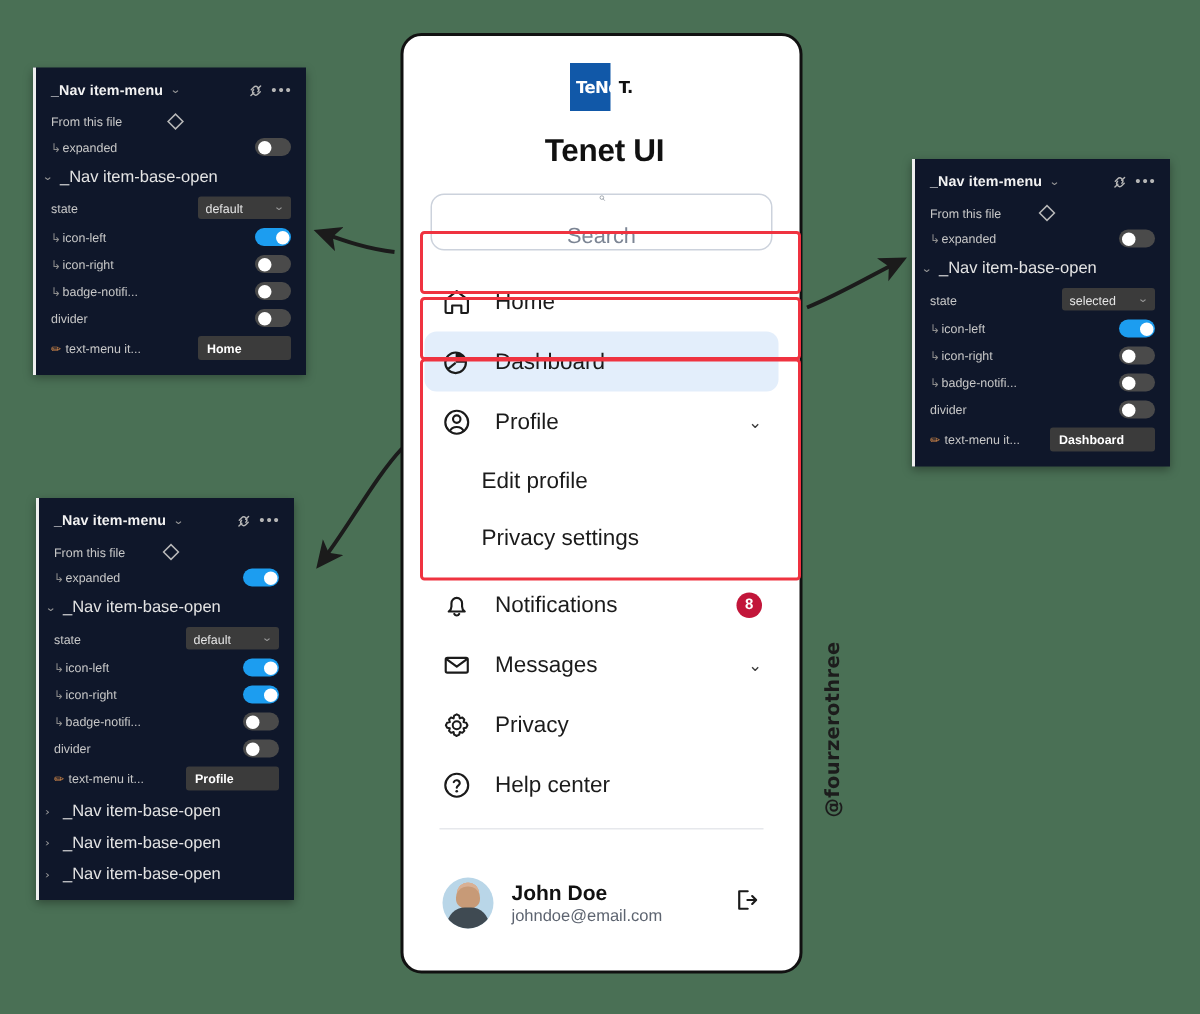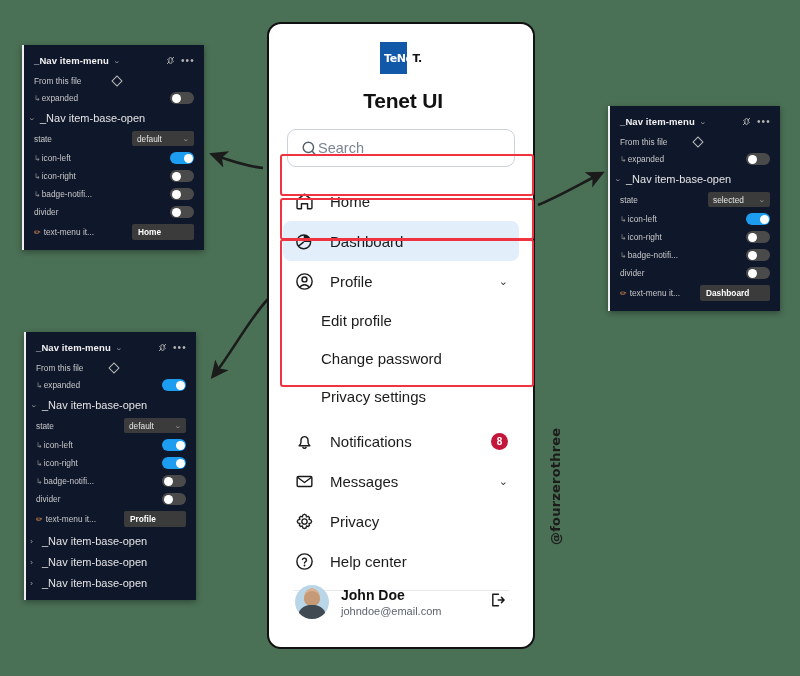--- a/index.html
+++ b/index.html
@@ -103,21 +103,21 @@
     position: relative; z-index: 2; font-size: 11px; font-weight: bold;
     color: #111; letter-spacing: -.4px; padding-left: 4px;
     font-family: "DejaVu Sans", sans-serif;
   }
   .logo .ltxt .w { color: #ffffff; }
   .uititle { font-size: 21px; font-weight: bold; color: #111; letter-spacing: -.2px; }
 
   .searchbox {
     margin: 6px 18px 14px 18px; height: 38px;
     border: 1px solid #ccd2dc; border-radius: 9px;
-    display: flex; align-items: center; gap: 0; padding: 0 13px;
+    display: flex; align-items: center; gap: 16px; padding: 0 13px; flex-direction: column;
   }
   .searchbox .sph { color: #7c8594; font-size: 14.5px; }
 
   .menu { padding: 0 14px; }
   .mitem {
     display: flex; align-items: center; gap: 15px;
     height: 40px; padding: 0 11px; border-radius: 8px;
     font-size: 15px; color: #1b1b1b; position: relative;
   }
   .mitem .mlabel { flex: 1; white-space: nowrap; }
@@ -435,23 +435,20 @@
         <path d="M5.9 17.6a5.6 5.6 0 0 1 10.2 0" stroke="#1b1b1b" stroke-width="1.5" fill="none"></path>
       </svg>
       <span class="mlabel">Profile</span>
       <span class="caret-d">⌄</span>
     </div>
 
     <div class="subitem">
       <span>Edit profile</span>
     </div>
     <div class="subitem">
-      <span>Change password</span>
-    </div>
-    <div class="subitem">
       <span>Privacy settings</span>
     </div>
 
     <div class="mitem" style="margin-top:6px">
       <svg width="21" height="21" viewBox="0 0 22 22">
         <path d="M5.4 15.4h11.2c-1.3-1-1.9-2.1-1.9-3.6V9.6a3.7 3.7 0 0 0-3.7-3.7A3.7 3.7 0 0 0 7.3 9.6v2.2c0 1.5-.6 2.6-1.9 3.6z" stroke="#1b1b1b" stroke-width="1.5" fill="none" stroke-linejoin="round"></path>
         <path d="M9.3 17.1a1.9 1.9 0 0 0 3.4 0" stroke="#1b1b1b" stroke-width="1.5" fill="none" stroke-linecap="round"></path>
       </svg>
       <span class="mlabel">Notifications</span>
       <span class="badge">8</span>

